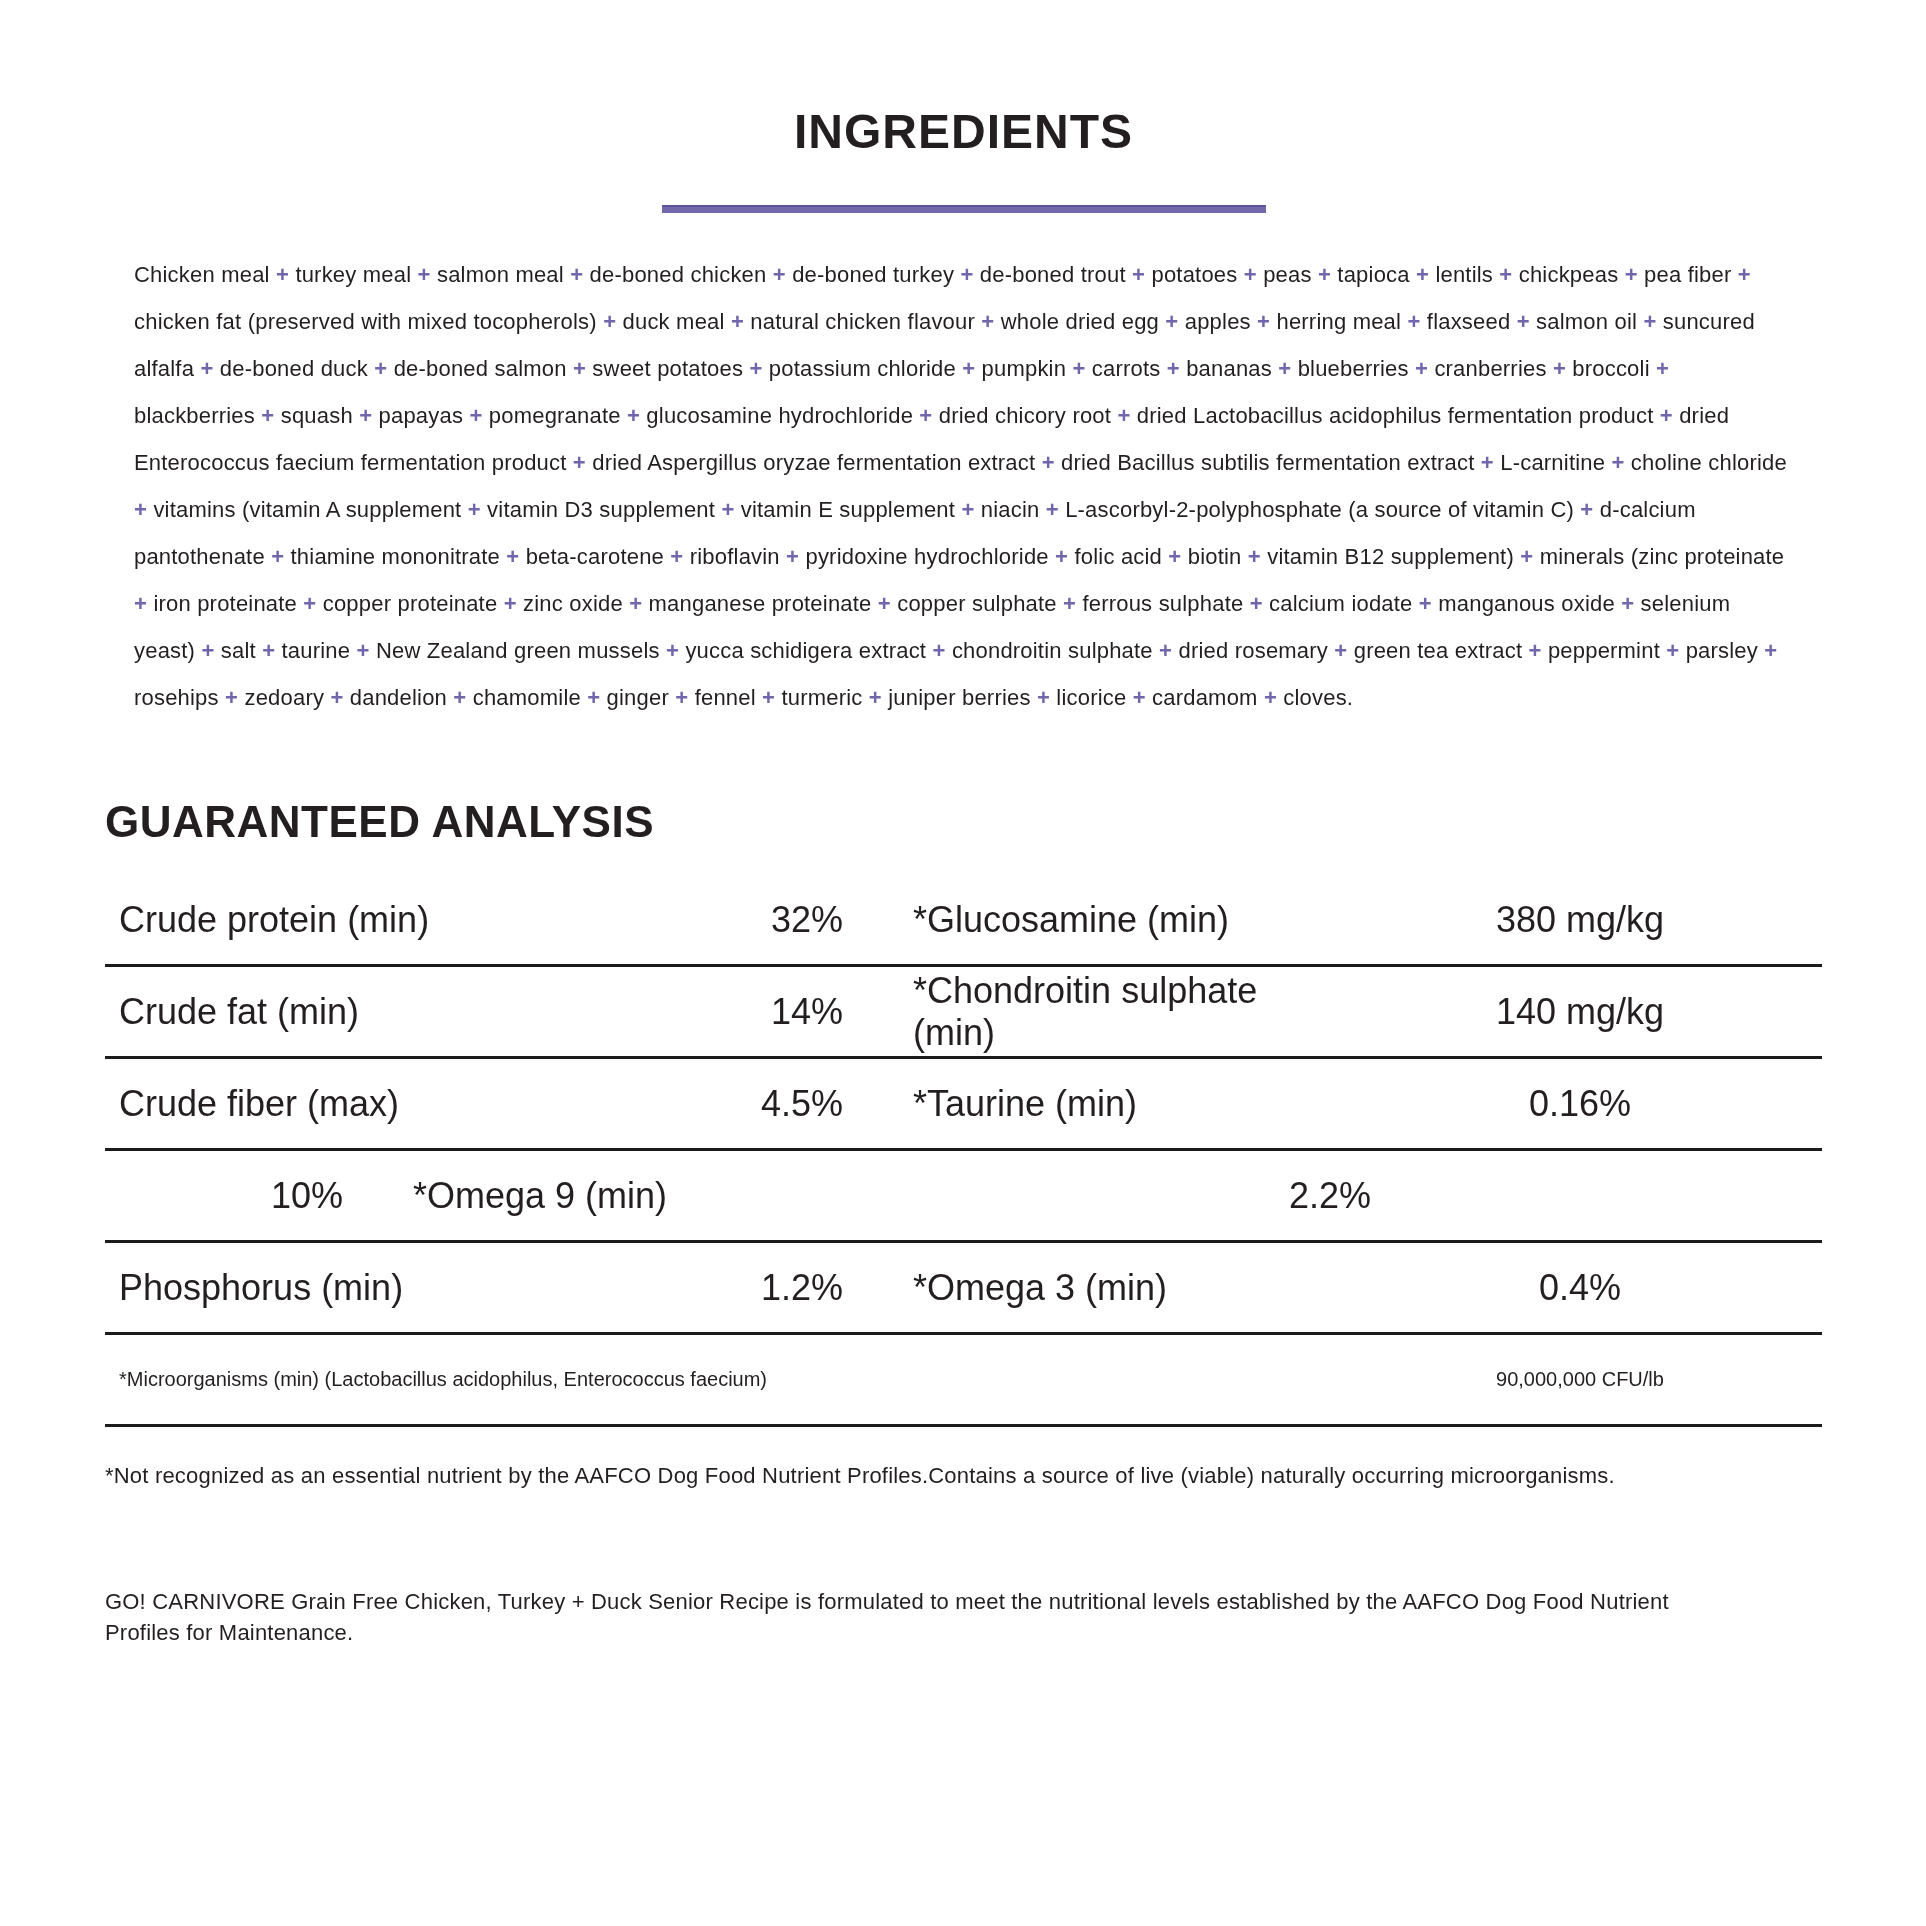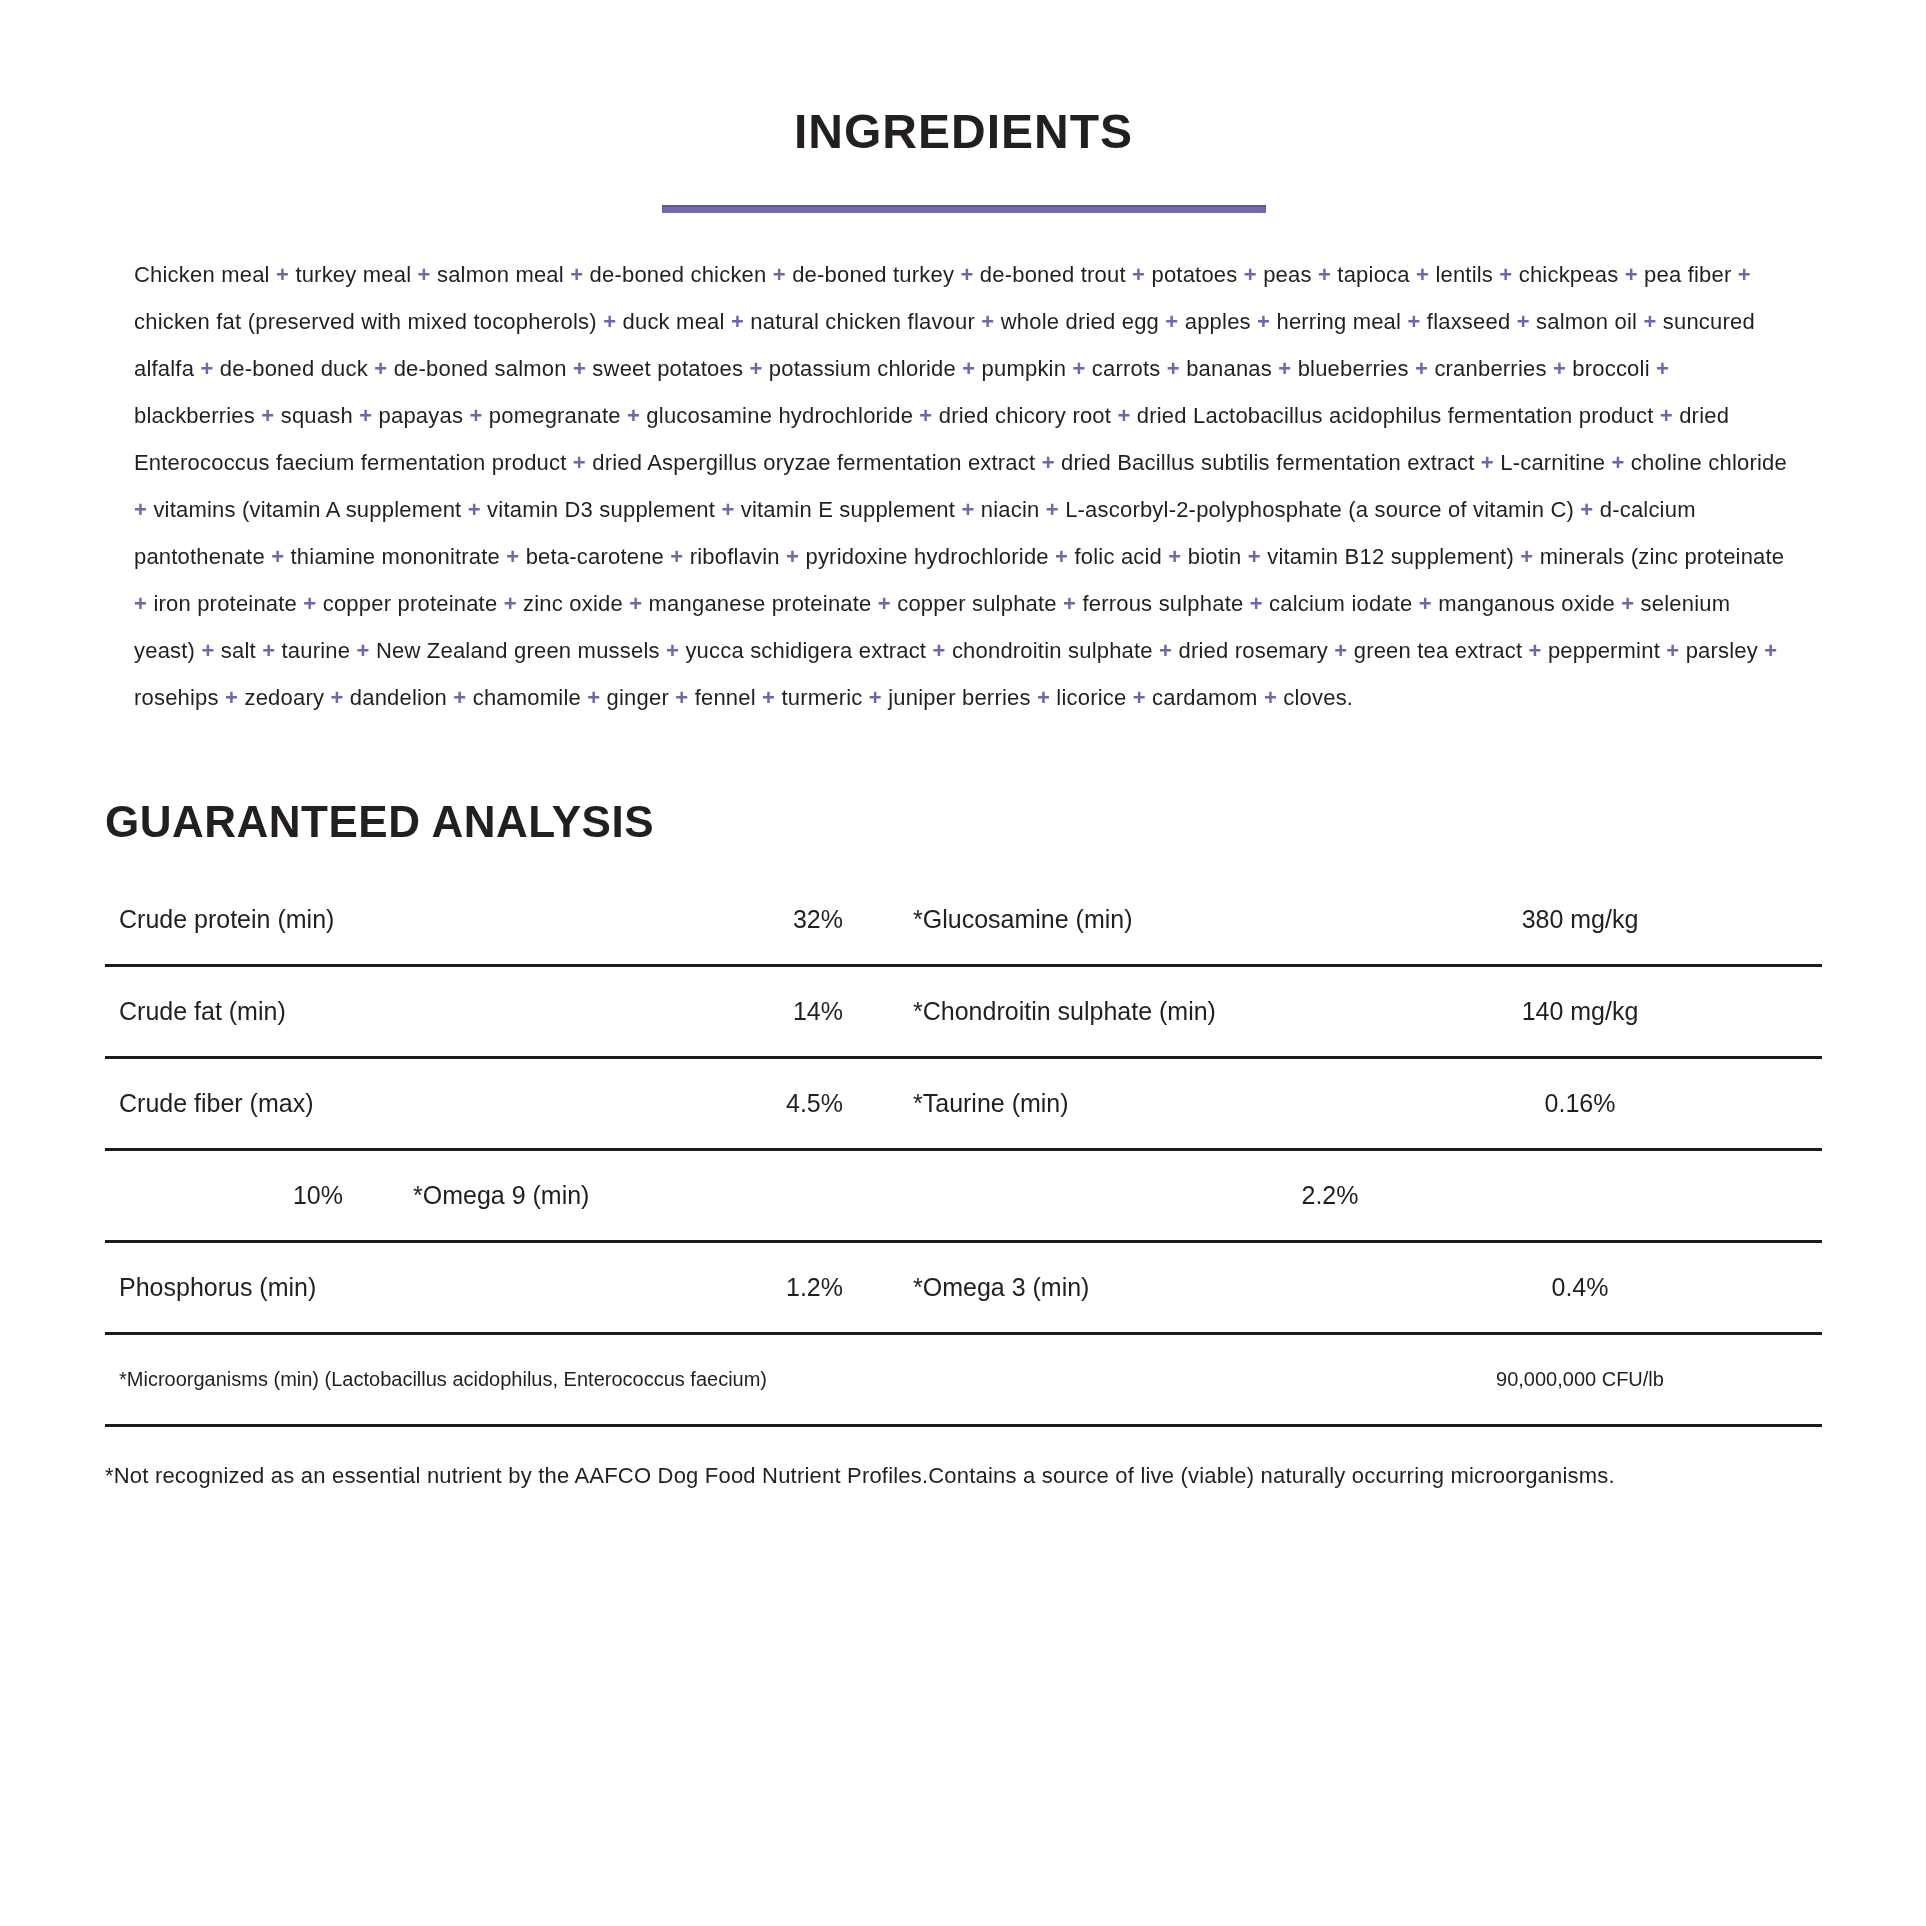--- a/index.html
+++ b/index.html
@@ -56,21 +56,21 @@
   }
   .ga-table {
     margin-top: 27px;
     width: 100%;
   }
   .ga-row {
     display: flex;
     align-items: center;
     height: 89px;
     border-bottom: 3px solid #1b1b1b;
-    font-size: 25px;
+    font-size: 36px;
   }
   .cell-l1 {
     width: 500px;
     box-sizing: border-box;
     padding-left: 14px;
     text-align: left;
   }
   .cell-v1 {
     width: 238px;
     text-align: right;
@@ -162,15 +162,16 @@
         </div>
       </div>
     <div class="ga-footer-row">
       <div class="ga-footer-label">*Microorganisms (min) (Lactobacillus acidophilus, Enterococcus faecium)</div>
       <div class="ga-footer-value">90,000,000 CFU/lb</div>
     </div>
   </div>
 
   <div class="footnote-1">*Not recognized as an essential nutrient by the AAFCO Dog Food Nutrient Profiles.Contains a source of live (viable) naturally occurring microorganisms.</div>
 
+  <div class="footnote-2">GO! CARNIVORE Grain Free Chicken, Turkey + Duck Senior Recipe is formulated to meet the nutritional levels established by the AAFCO Dog Food Nutrient Profiles for Maintenance.</div>
 
 </div>
 
 
 </body></html>

